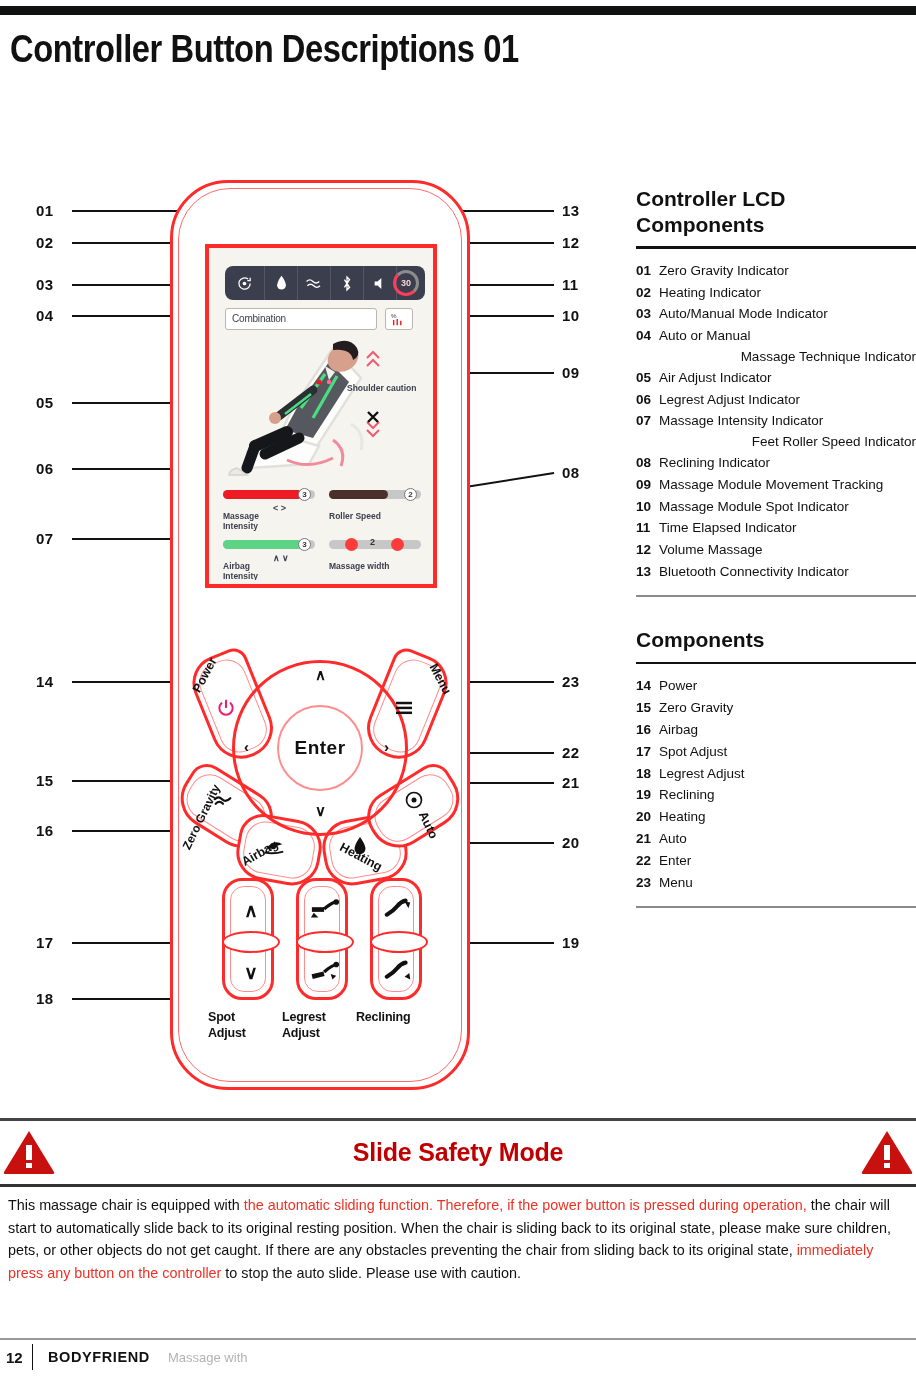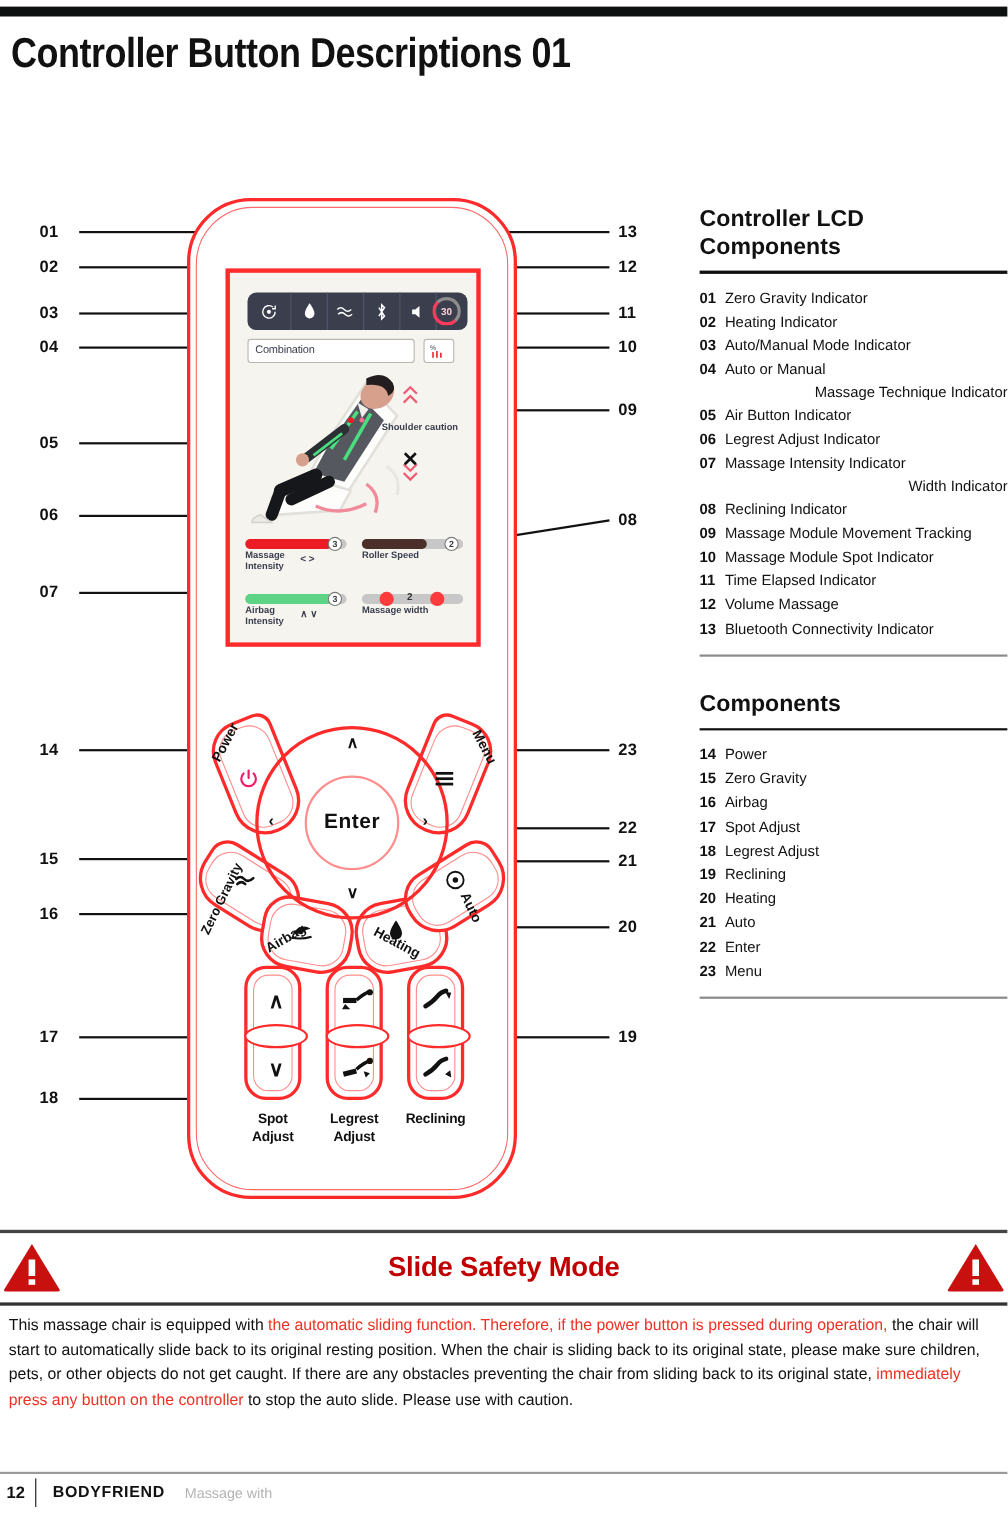--- a/index.html
+++ b/index.html
@@ -115,21 +115,21 @@
   }
   .bar-fill { position: absolute; left: 0; top: 0; height: 9px; border-radius: 5px; }
   .bar-val {
     position: absolute; right: 4px; top: -2px;
     width: 13px; height: 13px; border-radius: 50%;
     background: #fff; border: 1px solid #7a7a7a;
     font-size: 8px; font-weight: 700; color: #333;
     display: flex; align-items: center; justify-content: center;
   }
   .bar-label {
-    margin-top: 0; font-size: 8.5px; font-weight: 700;
+    margin-top: 12px; font-size: 8.5px; font-weight: 700;
     color: #3a3e4d; line-height: 1.2;
   }
   .bar-arrows {
     position: absolute; left: 50px; top: 13px;
     font-size: 9px; font-weight: 700; color: #3a3e4d;
   }
   .width-dot {
     position: absolute; top: -2px; width: 13px; height: 13px;
     border-radius: 50%; background: #ff3b3b;
   }
@@ -182,21 +182,21 @@
   .rocker-split {
     position: absolute; left: -3px; top: 50px; width: 58px; height: 22px;
     border: 2.5px solid #ff2b2b; border-radius: 50%; background: #fff;
   }
   .rocker-ico {
     position: absolute; left: 0; width: 52px; height: 42px;
     display: flex; align-items: center; justify-content: center;
     font-size: 19px; font-weight: 700; z-index: 2;
   }
   .rocker-lbl {
-    position: absolute; width: 80px; text-align: center;
+    position: absolute; width: 80px; 
     font-size: 12.5px; font-weight: 700; line-height: 1.25;
     letter-spacing: -0.2px;
   }
 
   
   .sidebar { position: absolute; left: 636px; top: 186px; width: 280px; }
   .side-h {
     font-size: 21px; font-weight: 700; line-height: 1.22; color: #111;
   }
   .side-h.spaced { letter-spacing: 1.6px; }
@@ -634,33 +634,33 @@
         <li>
             <span class="n">04</span>
             <span class="t">Auto or Manual</span>
           </li>
         <li class="cont">
             <span class="n">00</span>
             <span class="t">Massage Technique Indicator</span>
           </li>
         <li>
             <span class="n">05</span>
-            <span class="t">Air Button Indicator</span>
+            <span class="t">Air Adjust Indicator</span>
           </li>
         <li>
             <span class="n">06</span>
             <span class="t">Legrest Adjust Indicator</span>
           </li>
         <li>
             <span class="n">07</span>
             <span class="t">Massage Intensity Indicator</span>
           </li>
         <li class="cont">
             <span class="n">00</span>
-            <span class="t">Width Indicator</span>
+            <span class="t">Feet Roller Speed Indicator</span>
           </li>
         <li>
             <span class="n">08</span>
             <span class="t">Reclining Indicator</span>
           </li>
         <li>
             <span class="n">09</span>
             <span class="t">Massage Module Movement Tracking</span>
           </li>
         <li>

